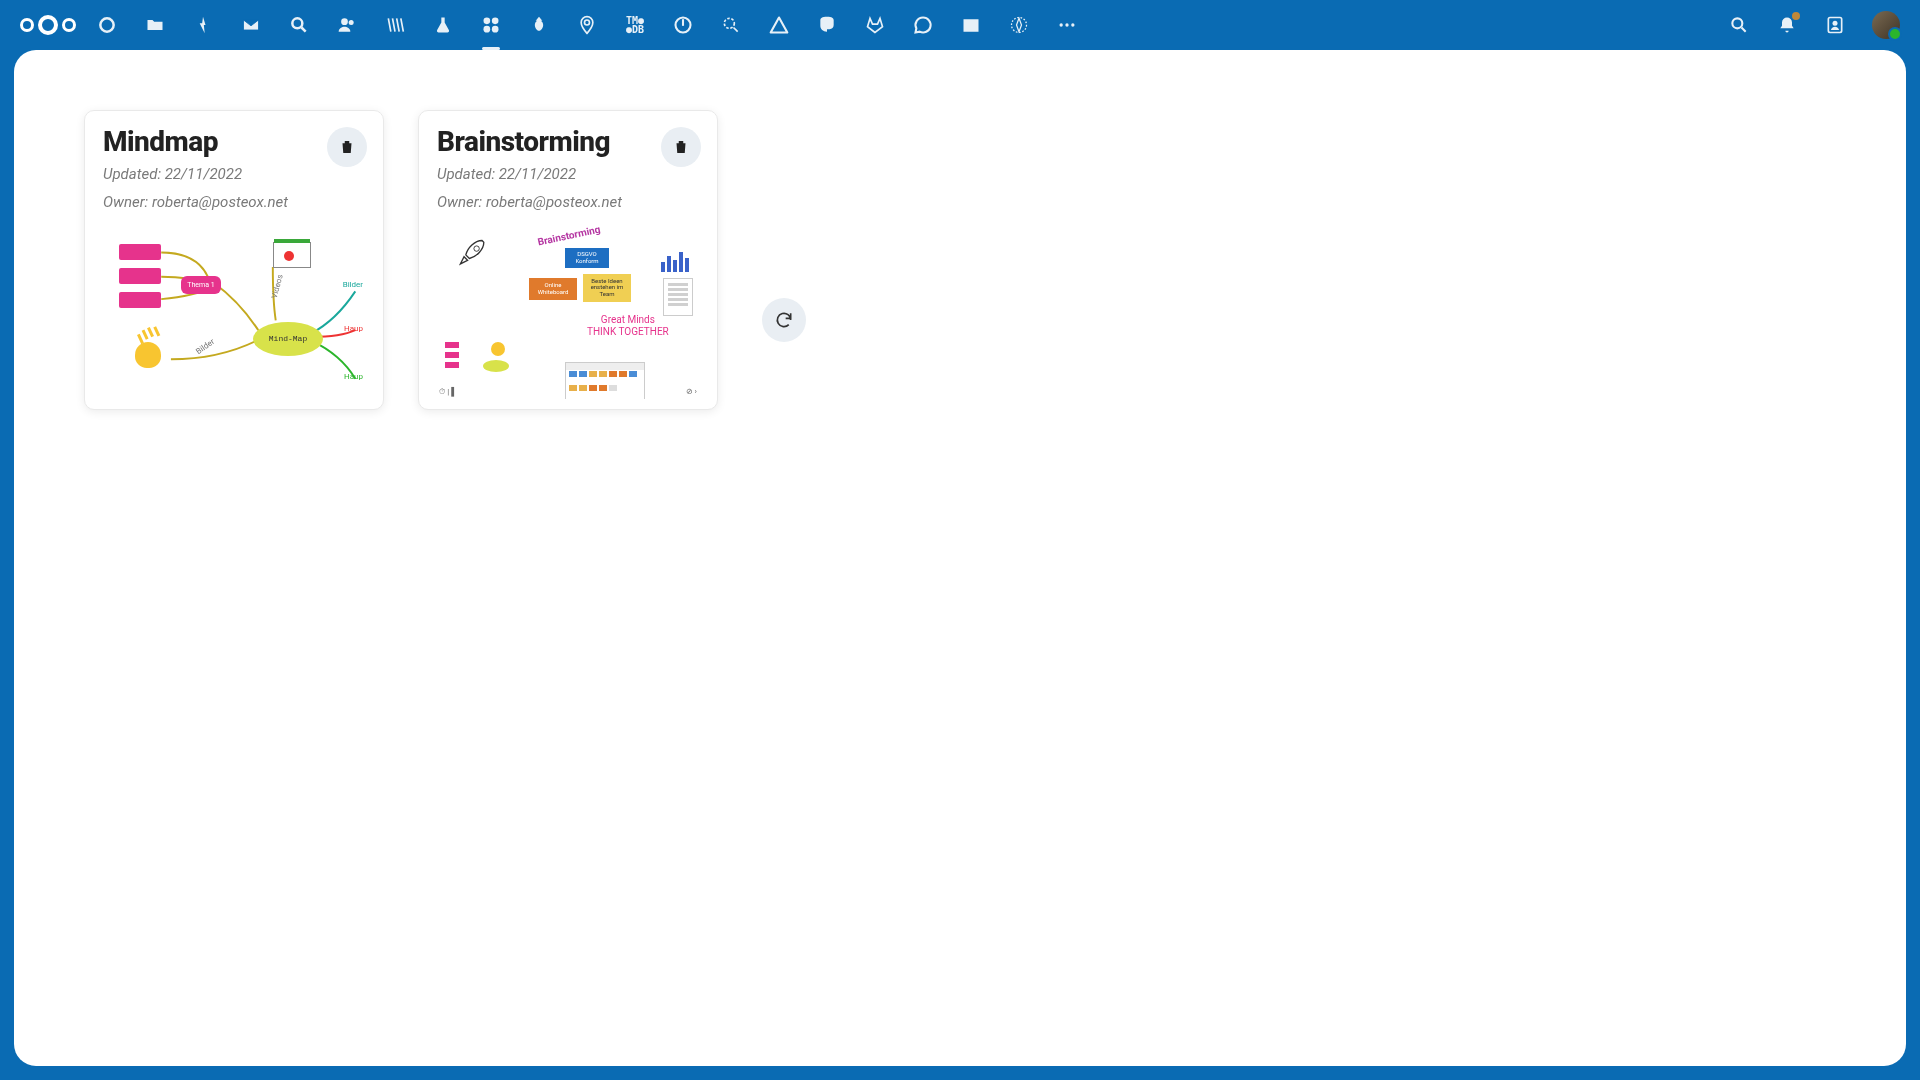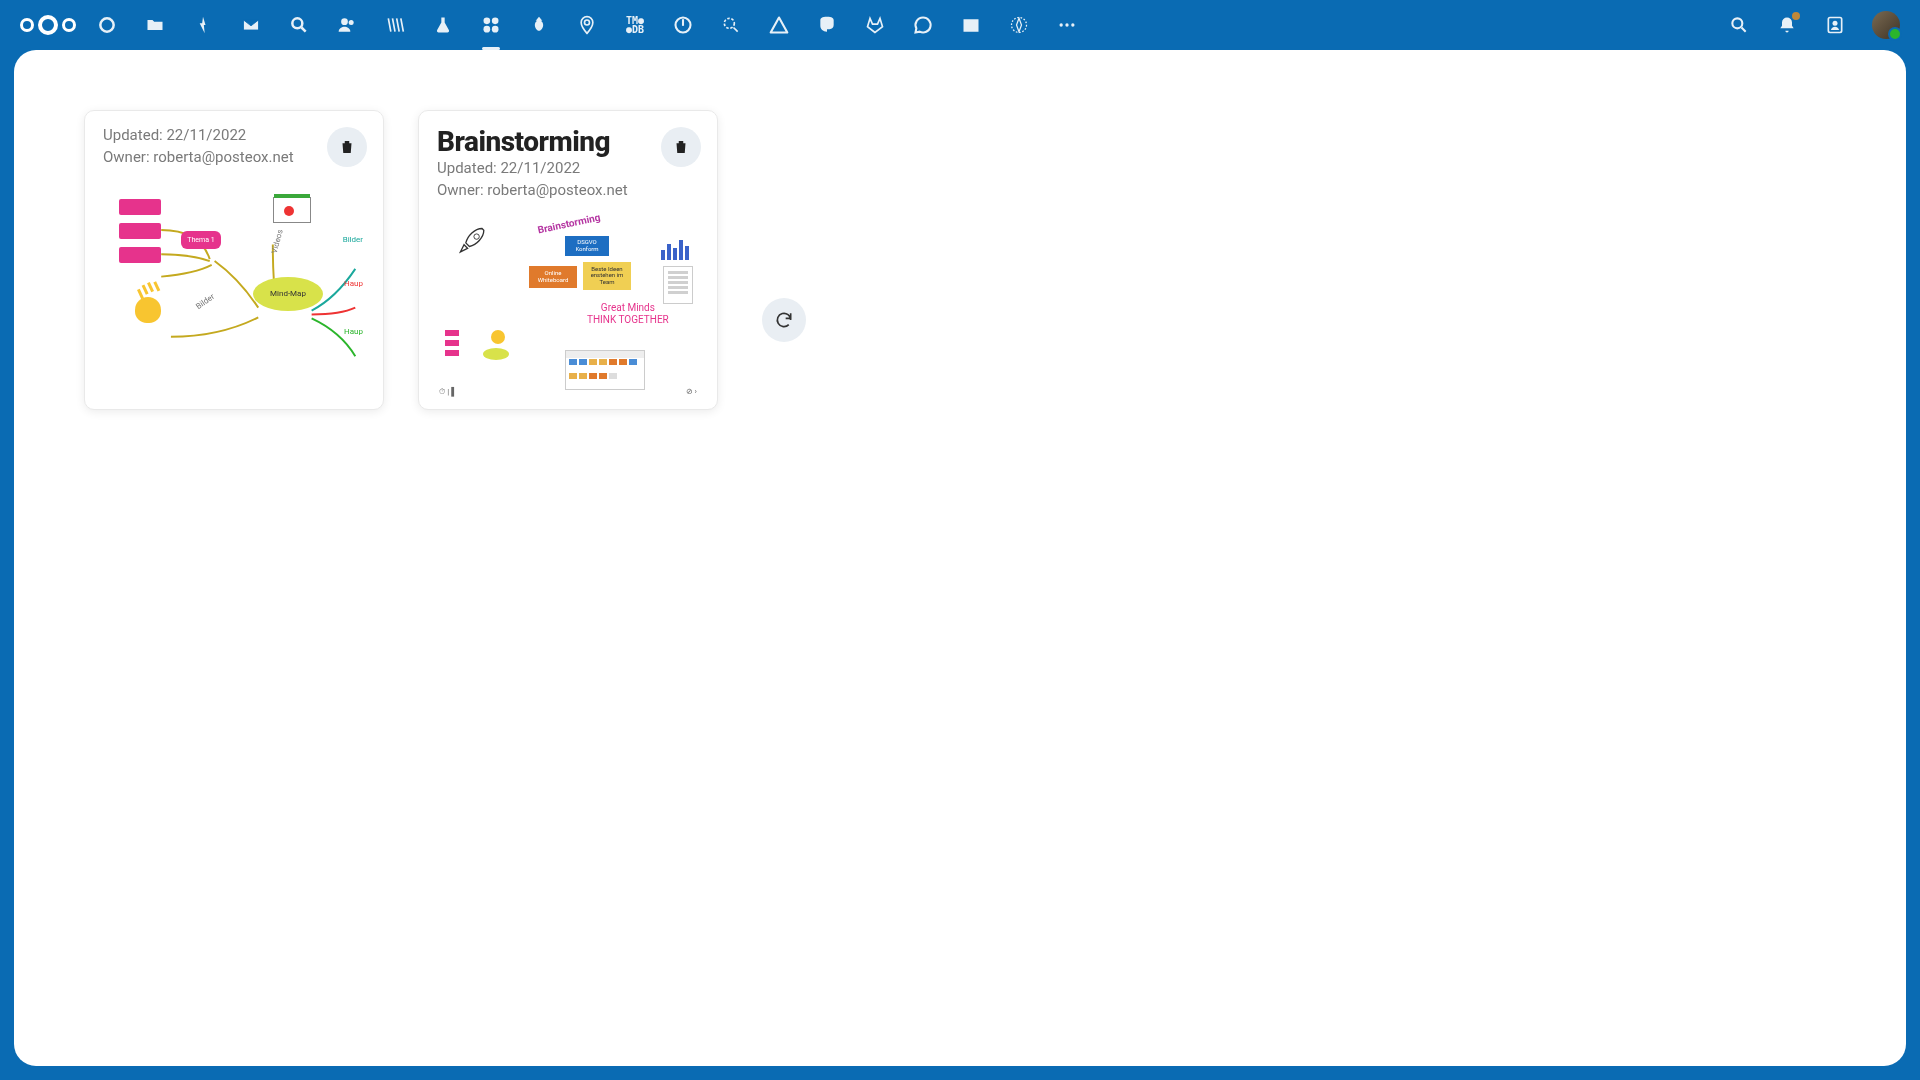--- a/index.html
+++ b/index.html
@@ -28,33 +28,33 @@
 
   .card {
     width: 300px; height: 300px; background: #fff;
     border-radius: 10px; border: 1px solid #e9e9e9;
     box-shadow: 0 2px 10px rgba(0,0,0,0.08);
     padding: 14px 18px 10px 18px;
     position: relative; cursor: pointer;
     display: flex; flex-direction: column;
   }
   .card-title { font-size: 28px; font-weight: 800; color: #222; letter-spacing: -0.5px; }
-  .card-meta { font-size: 15px; color: #7a7a7a; line-height: 1.45; }
+  .card-meta { font-size: 15px; color: #7a7a7a; margin-top: 6px; line-height: 1.45; font-style: italic; }
   .delete-btn {
     position: absolute; top: 16px; right: 16px;
     width: 40px; height: 40px; border-radius: 50%;
     background: #e9eef3; display: flex; align-items: center; justify-content: center;
     cursor: pointer;
   }
   .delete-btn svg { width: 18px; height: 18px; fill: #222; }
 
   .preview { flex: 1; margin-top: 8px; position: relative; overflow: hidden; }
 
   
-  .mm-center { position:absolute; left:150px; top:100px; width:70px; height:34px; background:#d8e24a; border-radius:50%; display:flex; align-items:center; justify-content:center; font-size:8px; color:#333;}
+  .mm-center { position:absolute; left:150px; top:100px; width:70px; height:34px; background:#d8e24a; border-radius:50%; display:flex; align-items:center; justify-content:center; font-size:8px; color:#333;font-family:Liberation Mono, monospace;}
   .mm-node-pink { position:absolute; width:42px; height:16px; background:#e6338c; border-radius:2px; }
   .mm-theme { position:absolute; left:78px; top:54px; width:40px; height:18px; background:#e6338c; border-radius:6px; font-size:7px; color:#fff; display:flex; align-items:center; justify-content:center; }
   .mm-box-y { position:absolute; left:170px; top:20px; width:38px; height:26px; background:#fff; border:1px solid #888; }
   .mm-box-y::before { content:""; position:absolute; top:-4px; left:0; right:0; height:4px; background:#3aa83a; }
   .mm-box-y::after { content:""; position:absolute; top:8px; left:10px; width:10px; height:10px; background:#e33; border-radius:50%; }
   .mm-bulb { position:absolute; left:32px; top:120px; width:26px; height:26px; background:#f8c530; border-radius:50% 50% 45% 45%; }
   .mm-bulb::before { content:""; position:absolute; top:-8px; left:4px; width:3px; height:10px; background:#f8c530; transform:rotate(-25deg); box-shadow: 6px -2px 0 #f8c530, 12px -2px 0 #f8c530, 18px 0 0 #f8c530;}
   .mm-txt { position:absolute; font-size:8px; }
   .mm-txt.red{color:#e33;} .mm-txt.teal{color:#1aa89c;} .mm-txt.green{color:#2bb52b;}
   svg.mm-lines { position:absolute; inset:0; width:100%; height:100%; }
@@ -245,20 +245,21 @@
 <div class="main-wrap">
   <div class="main">
     <div class="card-row">
 
       <div class="card">
         <div class="delete-btn">
           <svg viewBox="0 0 24 24">
               <path d="M6 7h12l-1 13H7z M9 4h6v3H9z M4 7h16" fill="#222"></path>
             </svg>
         </div>
+        <div class="card-title">Mindmap</div>
         <div class="card-meta">Updated: 22/11/2022</div>
         <div class="card-meta">Owner: roberta@posteox.net</div>
         <div class="preview">
           <svg class="mm-lines" viewBox="0 0 270 180">
             <path d="M60 30 Q100 30 110 60" stroke="#c4a91f" fill="none" stroke-width="2"></path>
             <path d="M60 55 Q90 55 110 62" stroke="#c4a91f" fill="none" stroke-width="2"></path>
             <path d="M60 78 Q95 75 112 66" stroke="#c4a91f" fill="none" stroke-width="2"></path>
             <path d="M115 62 Q140 80 160 110" stroke="#c4a91f" fill="none" stroke-width="2"></path>
             <path d="M175 45 Q175 80 178 100" stroke="#c4a91f" fill="none" stroke-width="2"></path>
             <path d="M70 140 Q120 140 160 120" stroke="#c4a91f" fill="none" stroke-width="2"></path>

